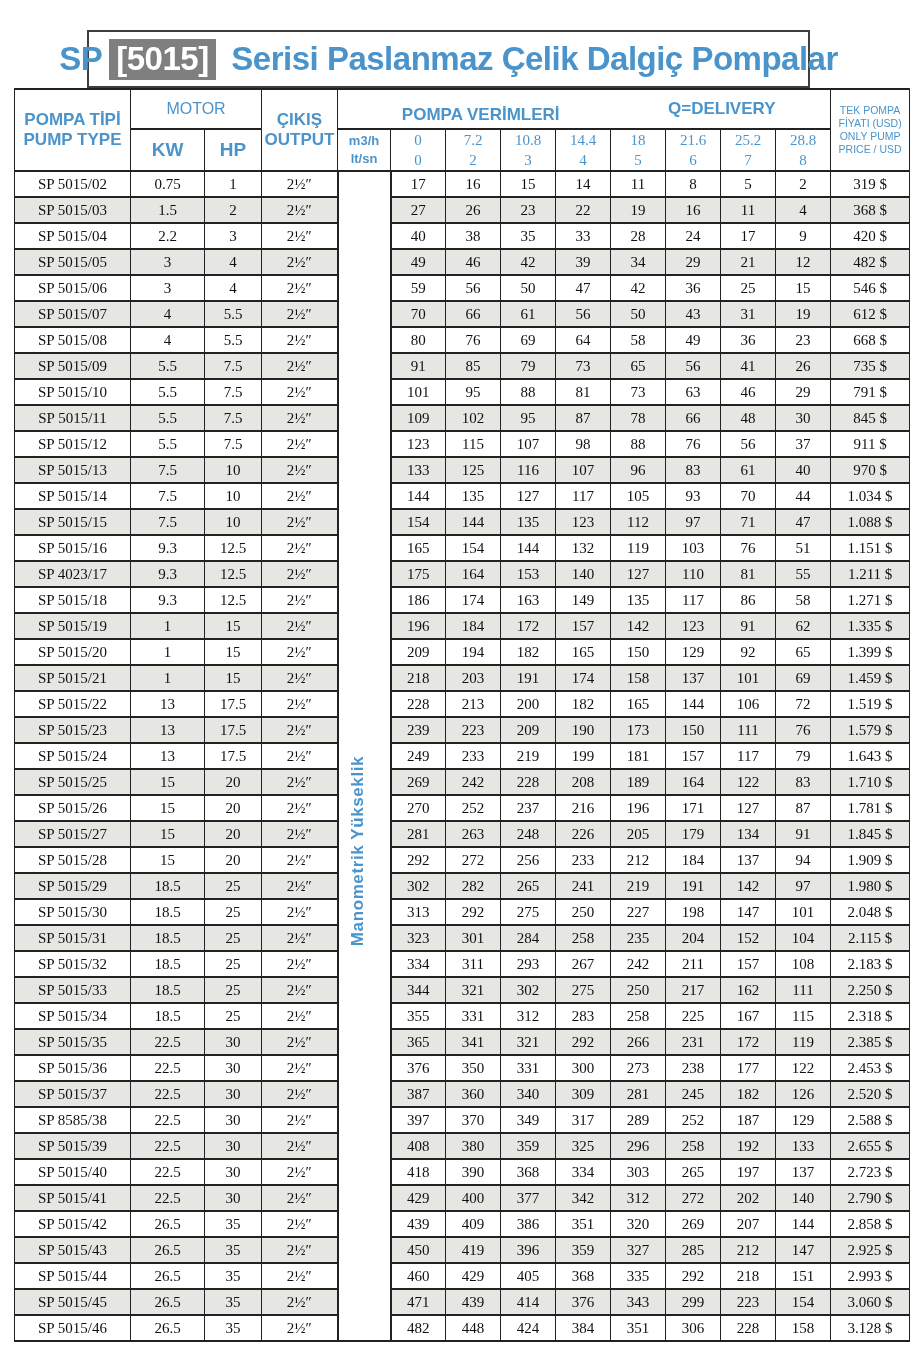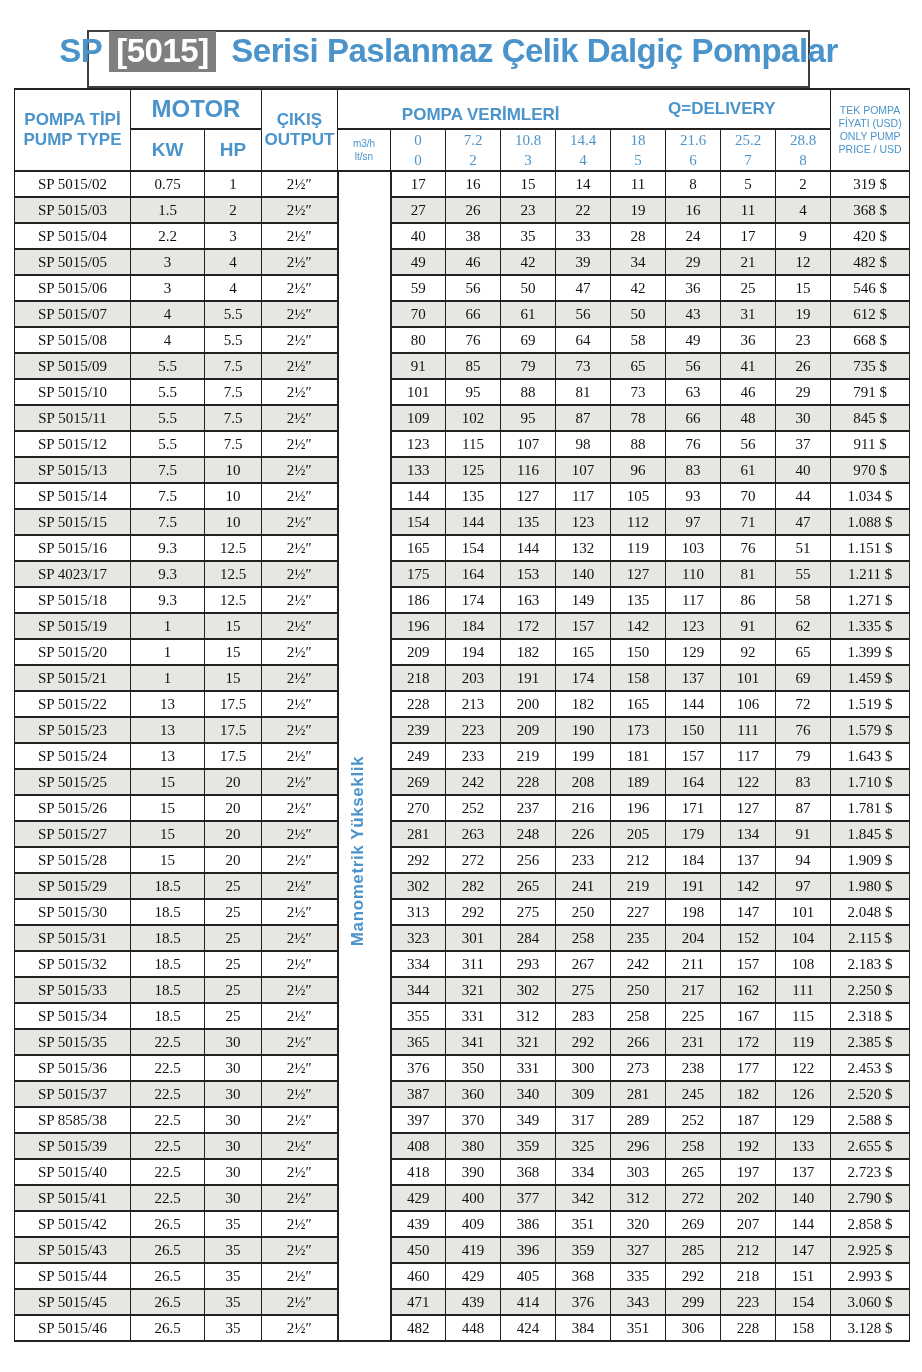--- a/index.html
+++ b/index.html
@@ -7,34 +7,34 @@
     --border:#222222;
     --stripe:#e6e6e3;
   }
   *{box-sizing:border-box;}
   body{margin:0;background:#ffffff;font-family:"Liberation Sans",sans-serif;}
   .page{position:relative;width:922px;height:1372px;background:#fff;overflow:hidden;}
 
   .subtitle{position:absolute;top:4px;right:112px;font-size:15px;font-weight:bold;color:var(--accent);letter-spacing:-0.2px;margin-top:29px;}
 
   .titlebox{position:absolute;left:87px;top:30px;width:723px;height:58px;border:2px solid #3f3f3f;
-    display:flex;justify-content:center;background:#fff;}
+    display:flex;align-items:center;justify-content:center;background:#fff;}
   .title{font-size:33px;font-weight:bold;color:var(--accent);white-space:nowrap;letter-spacing:-0.5px;}
   .title .badge{background:#7f7f7f;color:#ffffff;padding:1px 7px 3px 7px;margin:0 7px;}
 
   table.main{position:absolute;left:14px;top:88px;width:894px;border-collapse:collapse;table-layout:fixed;}
   th,td{border:1px solid var(--border);border-top-width:2px;border-bottom-width:2px;padding:0;text-align:center;vertical-align:middle;}
 
   thead th{color:var(--accent);background:#fff;}
   tr.hrow1 th{height:40px;}
   tr.hrow2 th{height:42px;}
   .h-sub{font-size:17px;line-height:1.18;font-weight:bold;}
-  .h-main{font-size:24px;font-weight:bold;}
+  .h-main{font-size:16px;font-weight:normal;}
   .h-kwhp{font-size:19px;font-weight:bold;}
-  .h-flowlabel{font-size:10px;font-weight:normal;line-height:1.35;}
+  .h-flowlabel{font-size:13px;font-weight:bold;line-height:1.35;}
   .h-verim{padding:0;}
   .h-verim .wrap{display:flex;width:100%;align-items:center;}
   .h-verim .wrap span{font-size:17px;font-weight:bold;}
   .h-verim .v1{flex:0 0 58%;margin-top:12px;}
   .h-verim .v2{flex:0 0 42%;padding-right:10px;}
   .h-flowval{font-family:"Liberation Serif",serif;font-weight:normal;font-size:15px;}
   .h-flowval .t{display:block;line-height:20px;}
   .h-flowval .b{display:block;line-height:20px;}
   .h-price{font-size:10.5px;line-height:1.25;font-weight:normal;}
   .h-price .grp2{}

